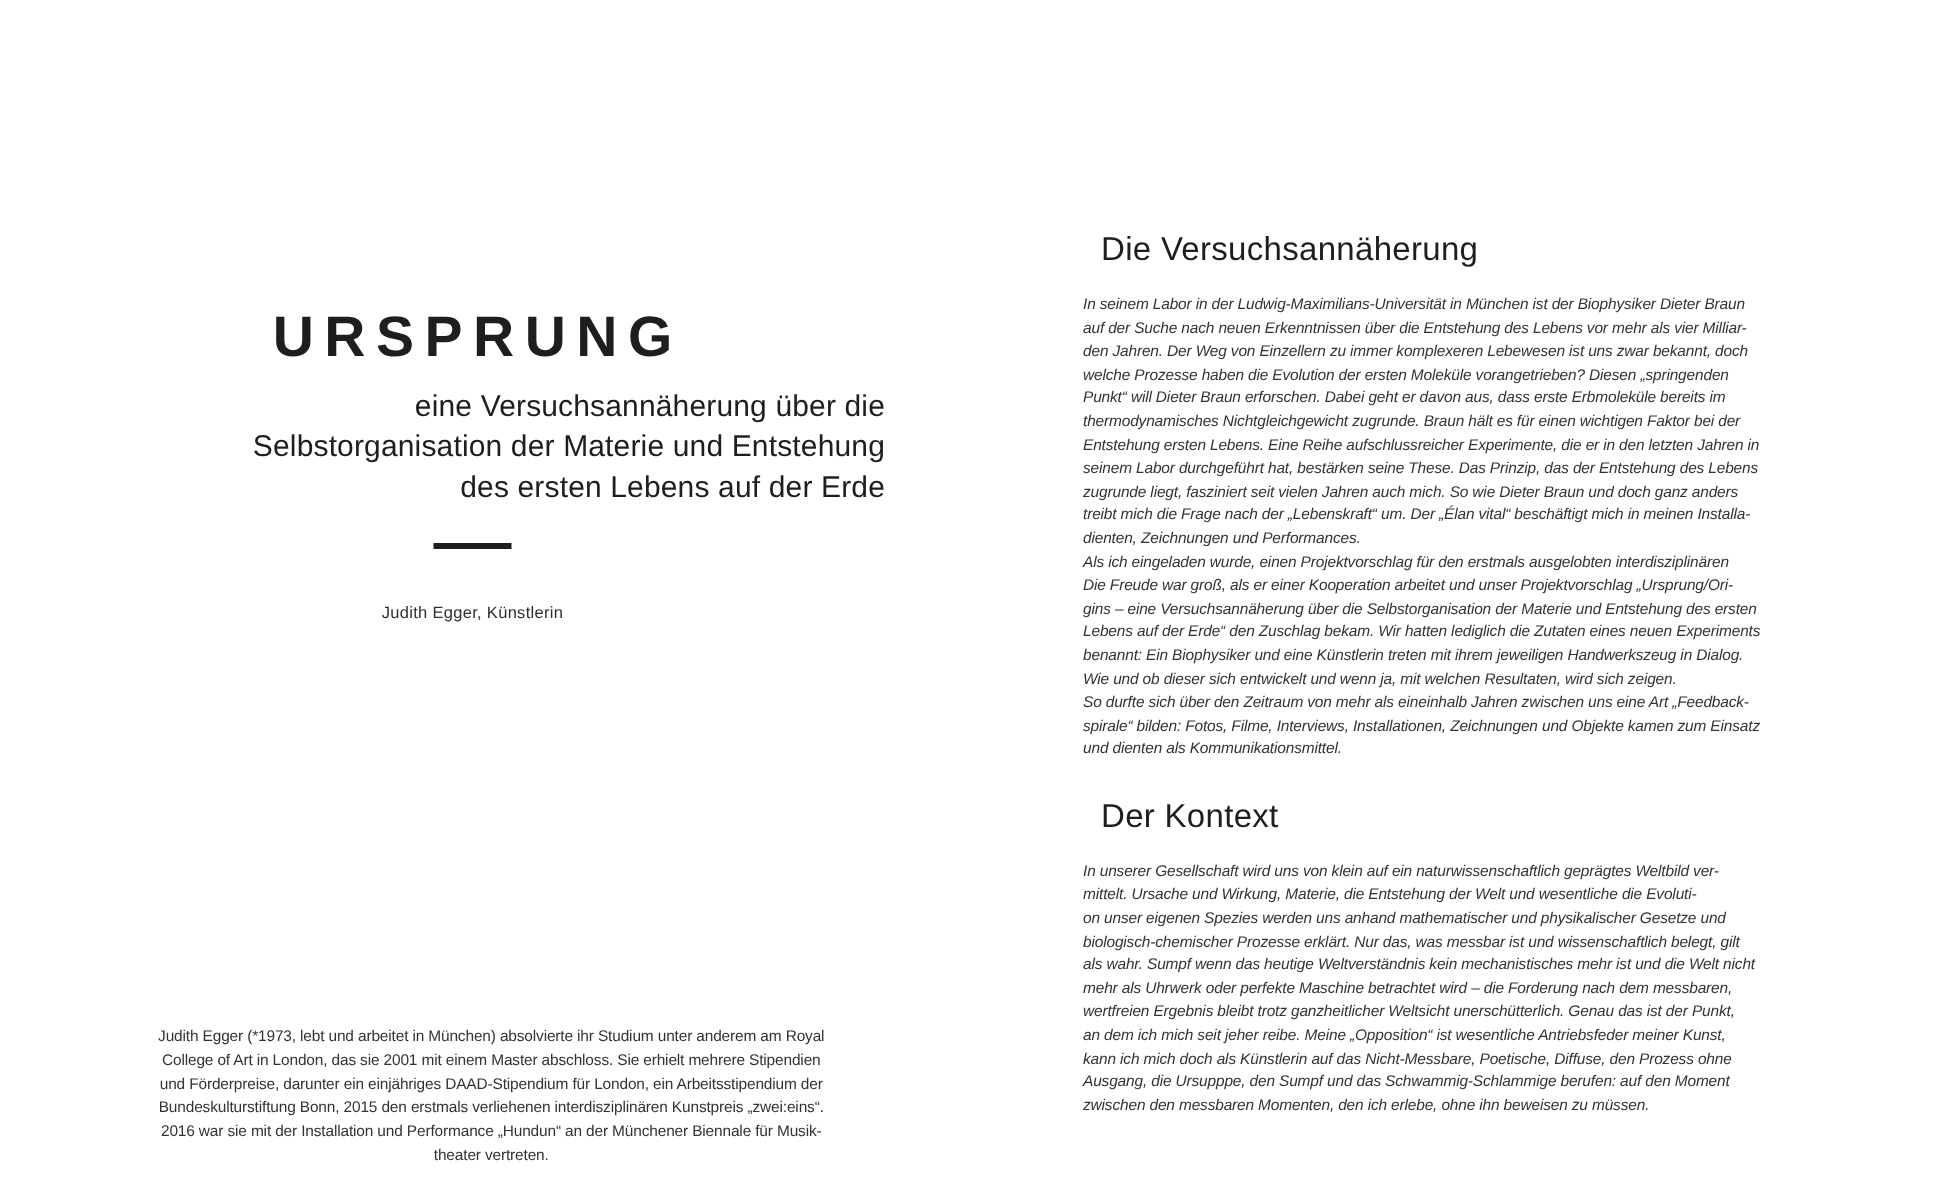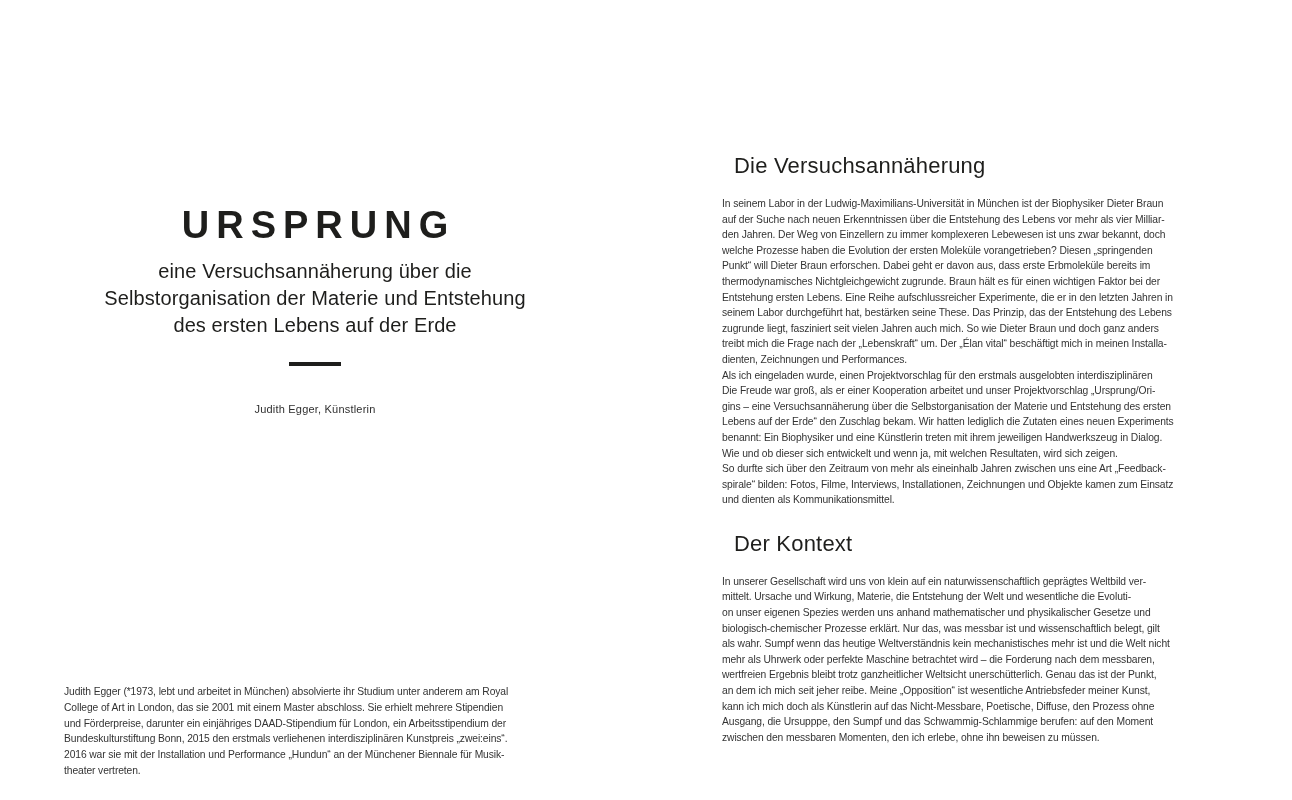--- a/index.html
+++ b/index.html
@@ -46,23 +46,23 @@
     margin: 23px auto 0 auto;
   }
   .byline {
     margin-top: 37px;
     font-size: 11px;
     letter-spacing: 0.2px;
     color: #2f2f2f;
   }
   .bio {
     position: absolute;
-    left: 64px; top: 684px;
+    left: 75px; top: 684px;
     width: 505px;
-    text-align: left;
+    text-align: center;
     color: #333333;
   }
   .bio .line {
     font-size: 10.3px;
     line-height: 15.8px;
     letter-spacing: -0.1px;
     white-space: nowrap;
   }
 
   
@@ -74,28 +74,28 @@
   }
   .article-section + .article-section { margin-top: 22px; }
   .section-heading {
     font-size: 22px;
     line-height: 28px;
     font-weight: 400;
     letter-spacing: 0.2px;
     color: #1e1e1c;
     margin: 0 0 16px 12px;
   }
-  .paragraph { margin: 0; }
+  .paragraph { margin: 0; font-style: italic; }
   .article-column .line {
     font-size: 10.3px;
     line-height: 15.6px;
     letter-spacing: -0.1px;
     white-space: nowrap;
   }
-  .subtitle .line { white-space: nowrap; }
+  .subtitle .line { white-space: nowrap; text-align: right; }
 </style>
 </head>
 <body>
 
 <div class="page">
 
   <section class="title-block">
     <h1 class="main-title">URSPRUNG</h1>
     <div class="subtitle">
         <div class="line">eine Versuchsannäherung über die</div>

